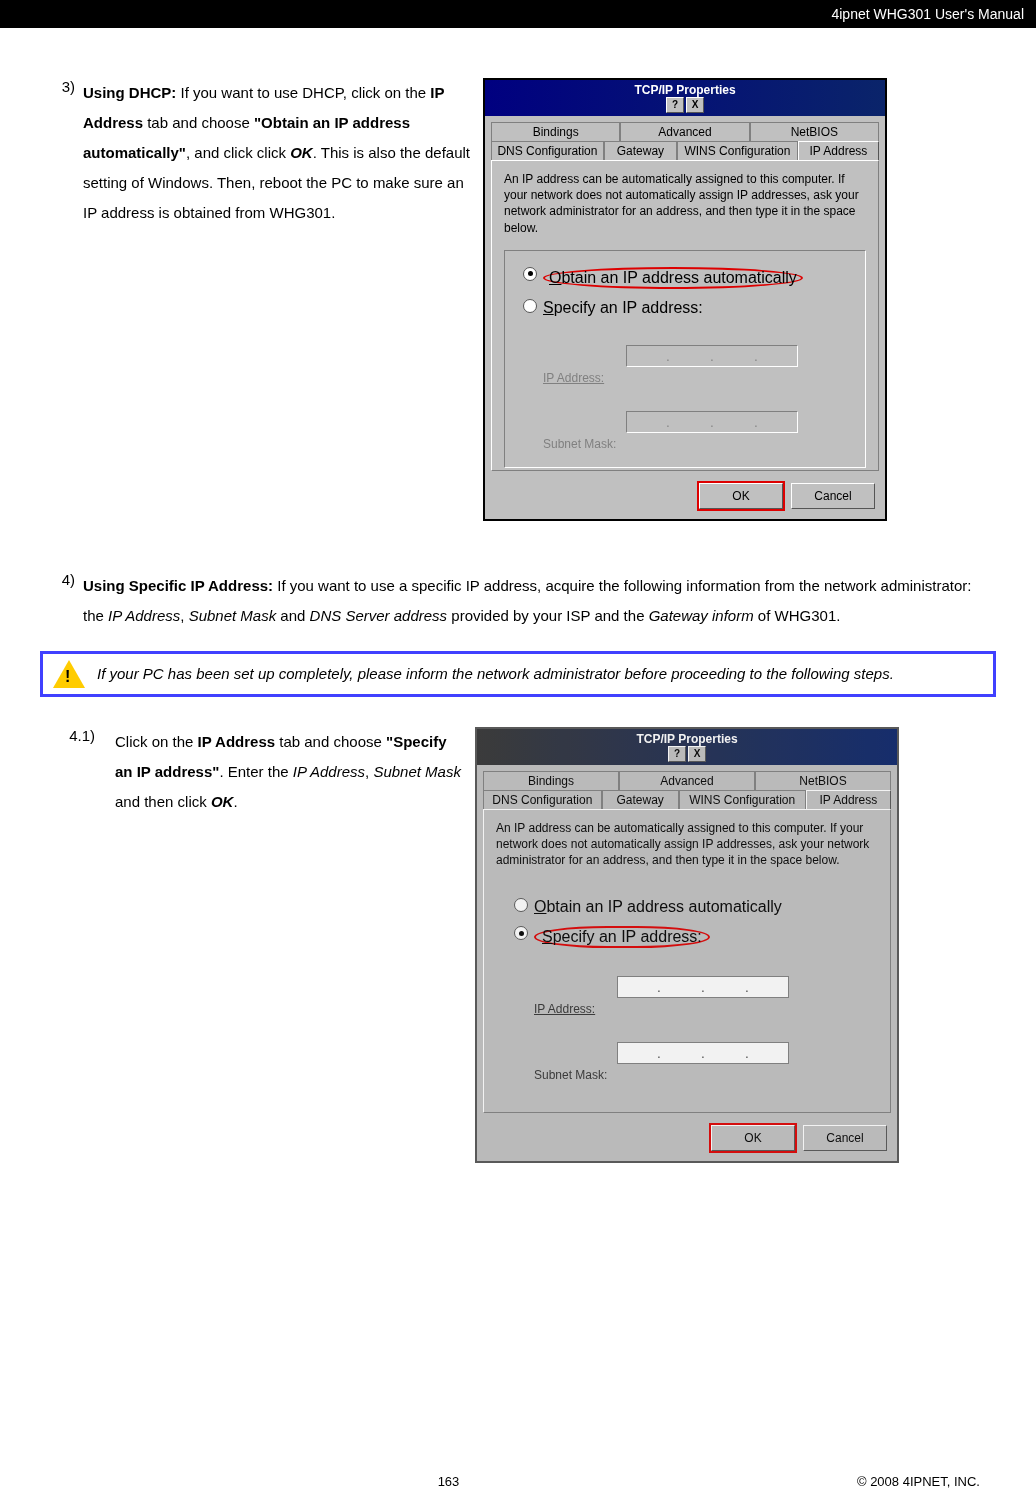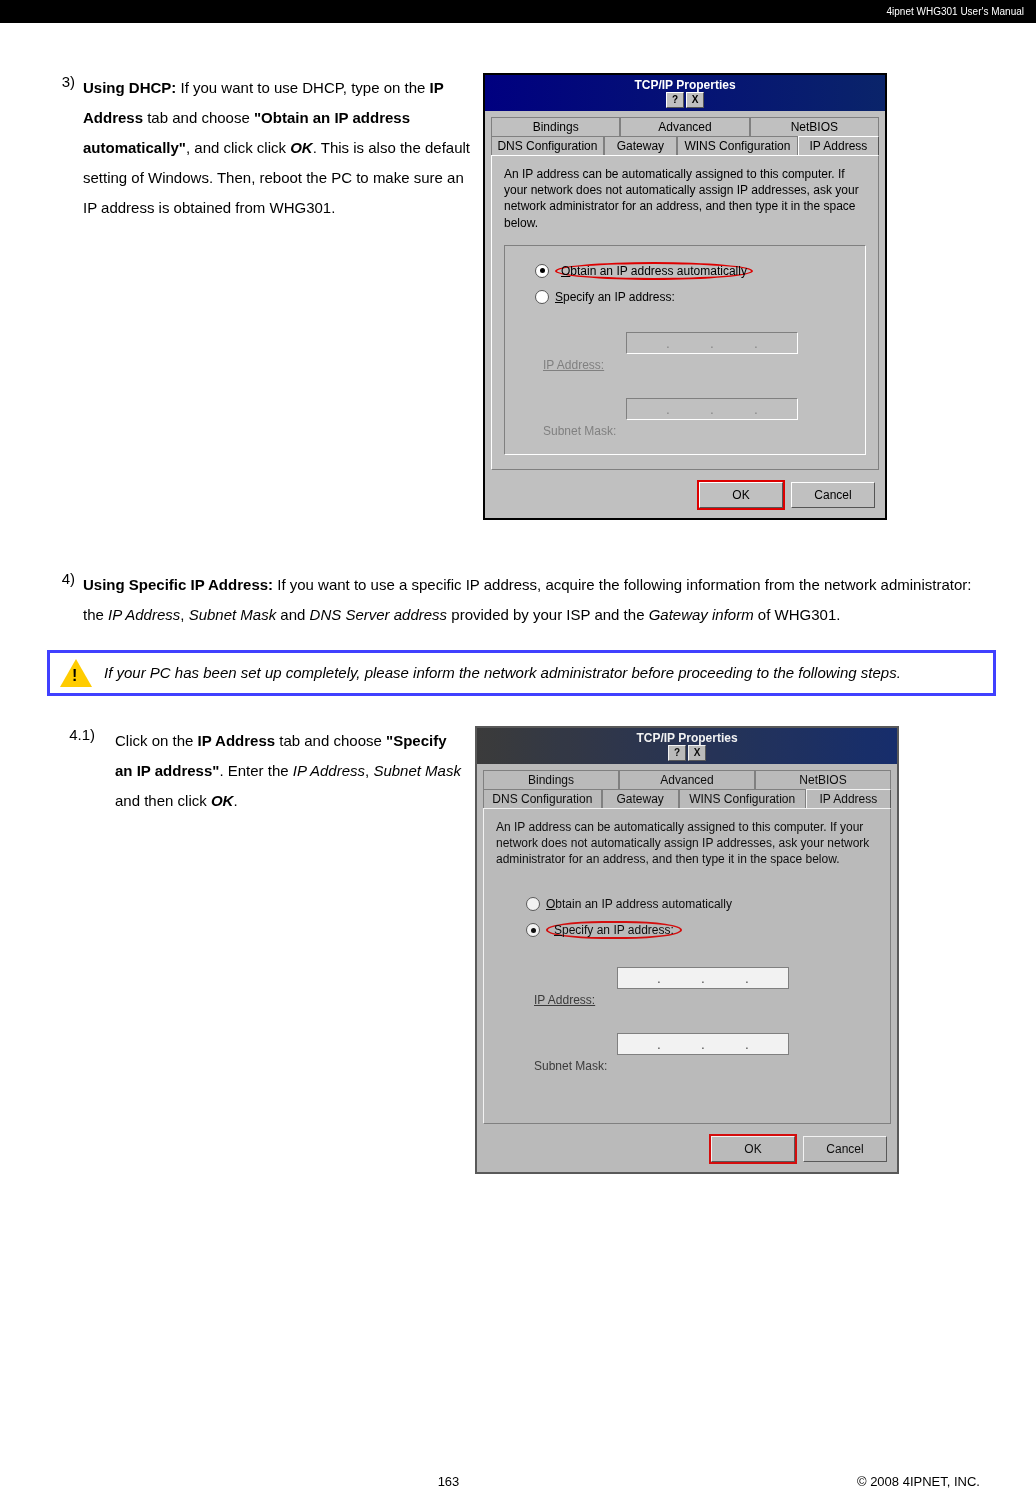--- a/index.html
+++ b/index.html
@@ -9,21 +9,21 @@
     font-size: 15px;
     color: #000;
     width: 1036px;
     background: #fff;
   }
   .header-bar {
     background: #000;
     color: #fff;
     text-align: right;
     padding: 6px 12px;
-    font-size: 10px;
+    font-size: 14px;
     font-family: "Century Gothic", Arial, sans-serif;
   }
   .content {
     padding: 50px 40px 0 40px;
   }
   .step-row {
     display: flex;
     align-items: flex-start;
     margin-bottom: 50px;
   }
@@ -95,32 +95,32 @@
     background:#c0c0c0;
     border-top:1px solid #fff;
     border-left:1px solid #fff;
     border-right:1px solid #555;
     z-index:2;
   }
   .tab-body {
     border:1px solid #808080;
     border-top:1px solid #fff;
     border-left:1px solid #fff;
-    padding:10px 12px 14px 12px;
+    padding:10px 12px 2px 12px;
     background:#c0c0c0;
     min-height: 260px;
   }
   .desc-text { font-size:12px; line-height:1.35; margin-bottom:14px;}
   .radio-group {
     border:1px solid #808080;
     border-top-color:#808080;border-left-color:#808080;
     border-right-color:#fff;border-bottom-color:#fff;
     padding: 12px 8px 8px 8px;
   }
-  .radio-line { display:flex; align-items:center; gap:6px; margin:4px 0 10px 22px; font-size:12px;}
+  .radio-line { display:flex; align-items:flex-start; gap:6px; margin:4px 0 10px 10px; font-size:16px;}
   .radio-dot {
     width:12px;height:12px;border-radius:50%;
     border:1px solid #555;background:#fff;
     display:inline-flex;align-items:center;justify-content:center;
   }
   .radio-dot.checked::after{
     content:'';width:5px;height:5px;border-radius:50%;background:#000;
   }
   .underline-acc { text-decoration: underline; text-underline-offset:1px;}
   .red-oval {
@@ -146,21 +146,21 @@
     background:#c0c0c0;
     border:1px solid #fff;
     border-right-color:#555;border-bottom-color:#555;
     font-size:12px;
     display:flex;align-items:center;justify-content:center;
   }
   .red-rect { box-shadow: 0 0 0 2px #d00; }
 
   
   .notice {
-    margin: 20px 0 30px 7px;
+    margin: 20px 0 30px 0;
     border:3px solid #4040ff;
     display:flex;
     align-items:center;
     padding:6px 10px;
     gap:12px;
   }
   .notice-icon{
     width:0;height:0;
     border-left:16px solid transparent;
     border-right:16px solid transparent;
@@ -208,21 +208,21 @@
 
 <div class="header-bar">
   <span>4ipnet WHG301 User's Manual</span>
 </div>
 
 <div class="content">
 
   <div class="step-row">
     <div class="step-num">3)</div>
     <div class="step-text" style="max-width:390px;">
-      <b>Using DHCP:</b><span> If you want to use DHCP, type on the </span><b>IP Address</b><span> tab and choose </span><b>"Obtain an IP address automatically"</b><span>, and click click </span><b><i>OK</i></b><span>. This is also the default setting of Windows. Then, reboot the PC to make sure an IP address is obtained from WHG301.</span>
+      <b>Using DHCP:</b><span> If you want to use DHCP, click on the </span><b>IP Address</b><span> tab and choose </span><b>"Obtain an IP address automatically"</b><span>, and click click </span><b><i>OK</i></b><span>. This is also the default setting of Windows. Then, reboot the PC to make sure an IP address is obtained from WHG301.</span>
     </div>
     <div class="figure">
       <div class="dialog">
         <div class="titlebar">
           <span>TCP/IP Properties</span>
           <span class="titlebar-icons">
             <span class="titlebar-btn">?</span>
             <span class="titlebar-btn">X</span>
           </span>
         </div>

